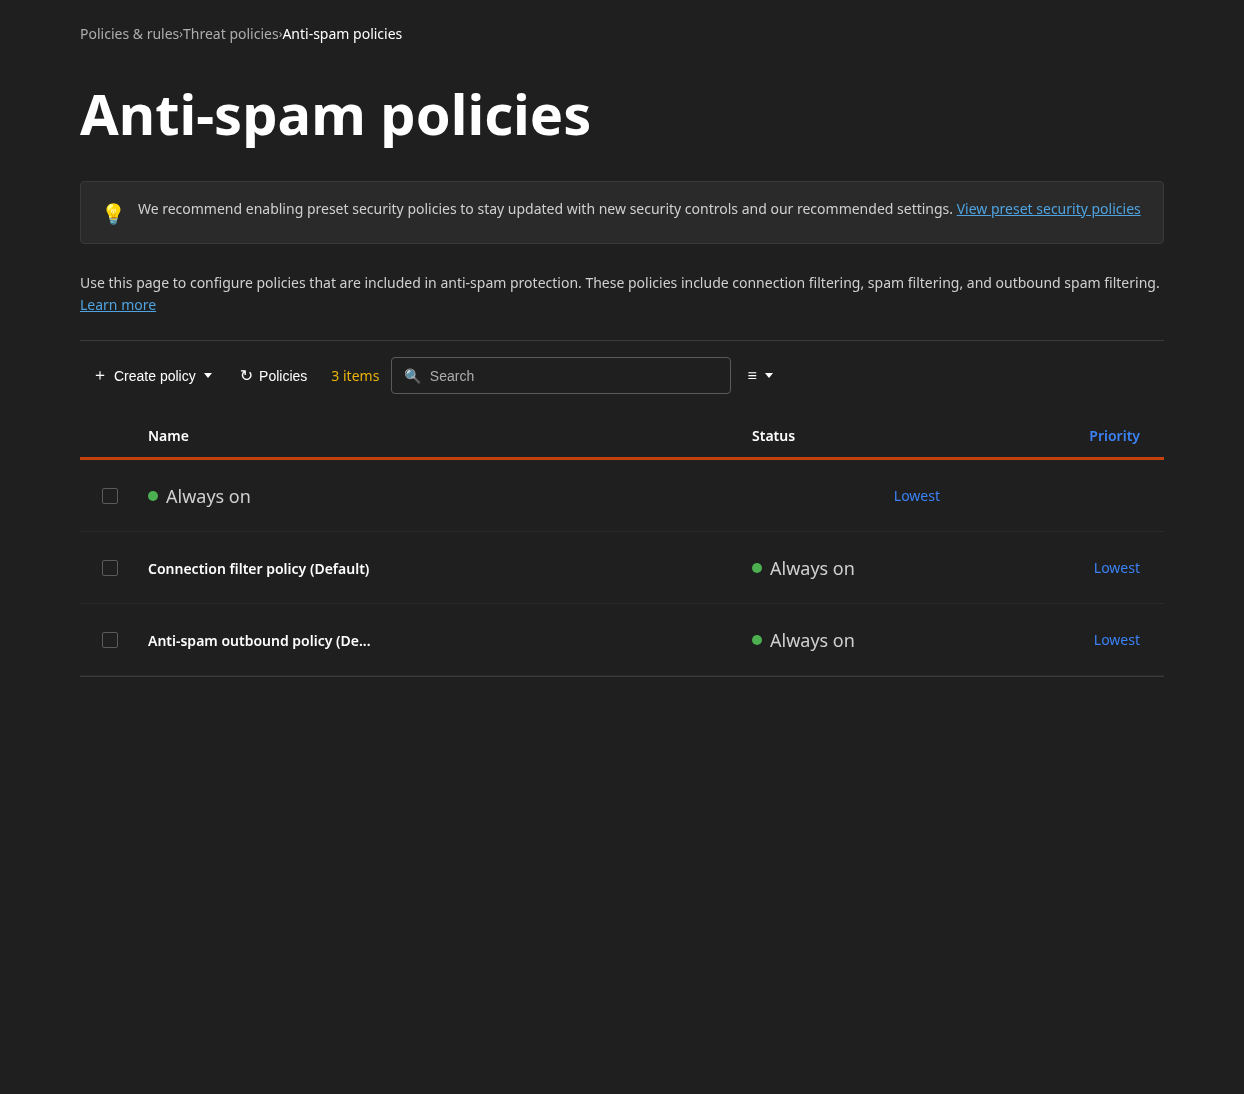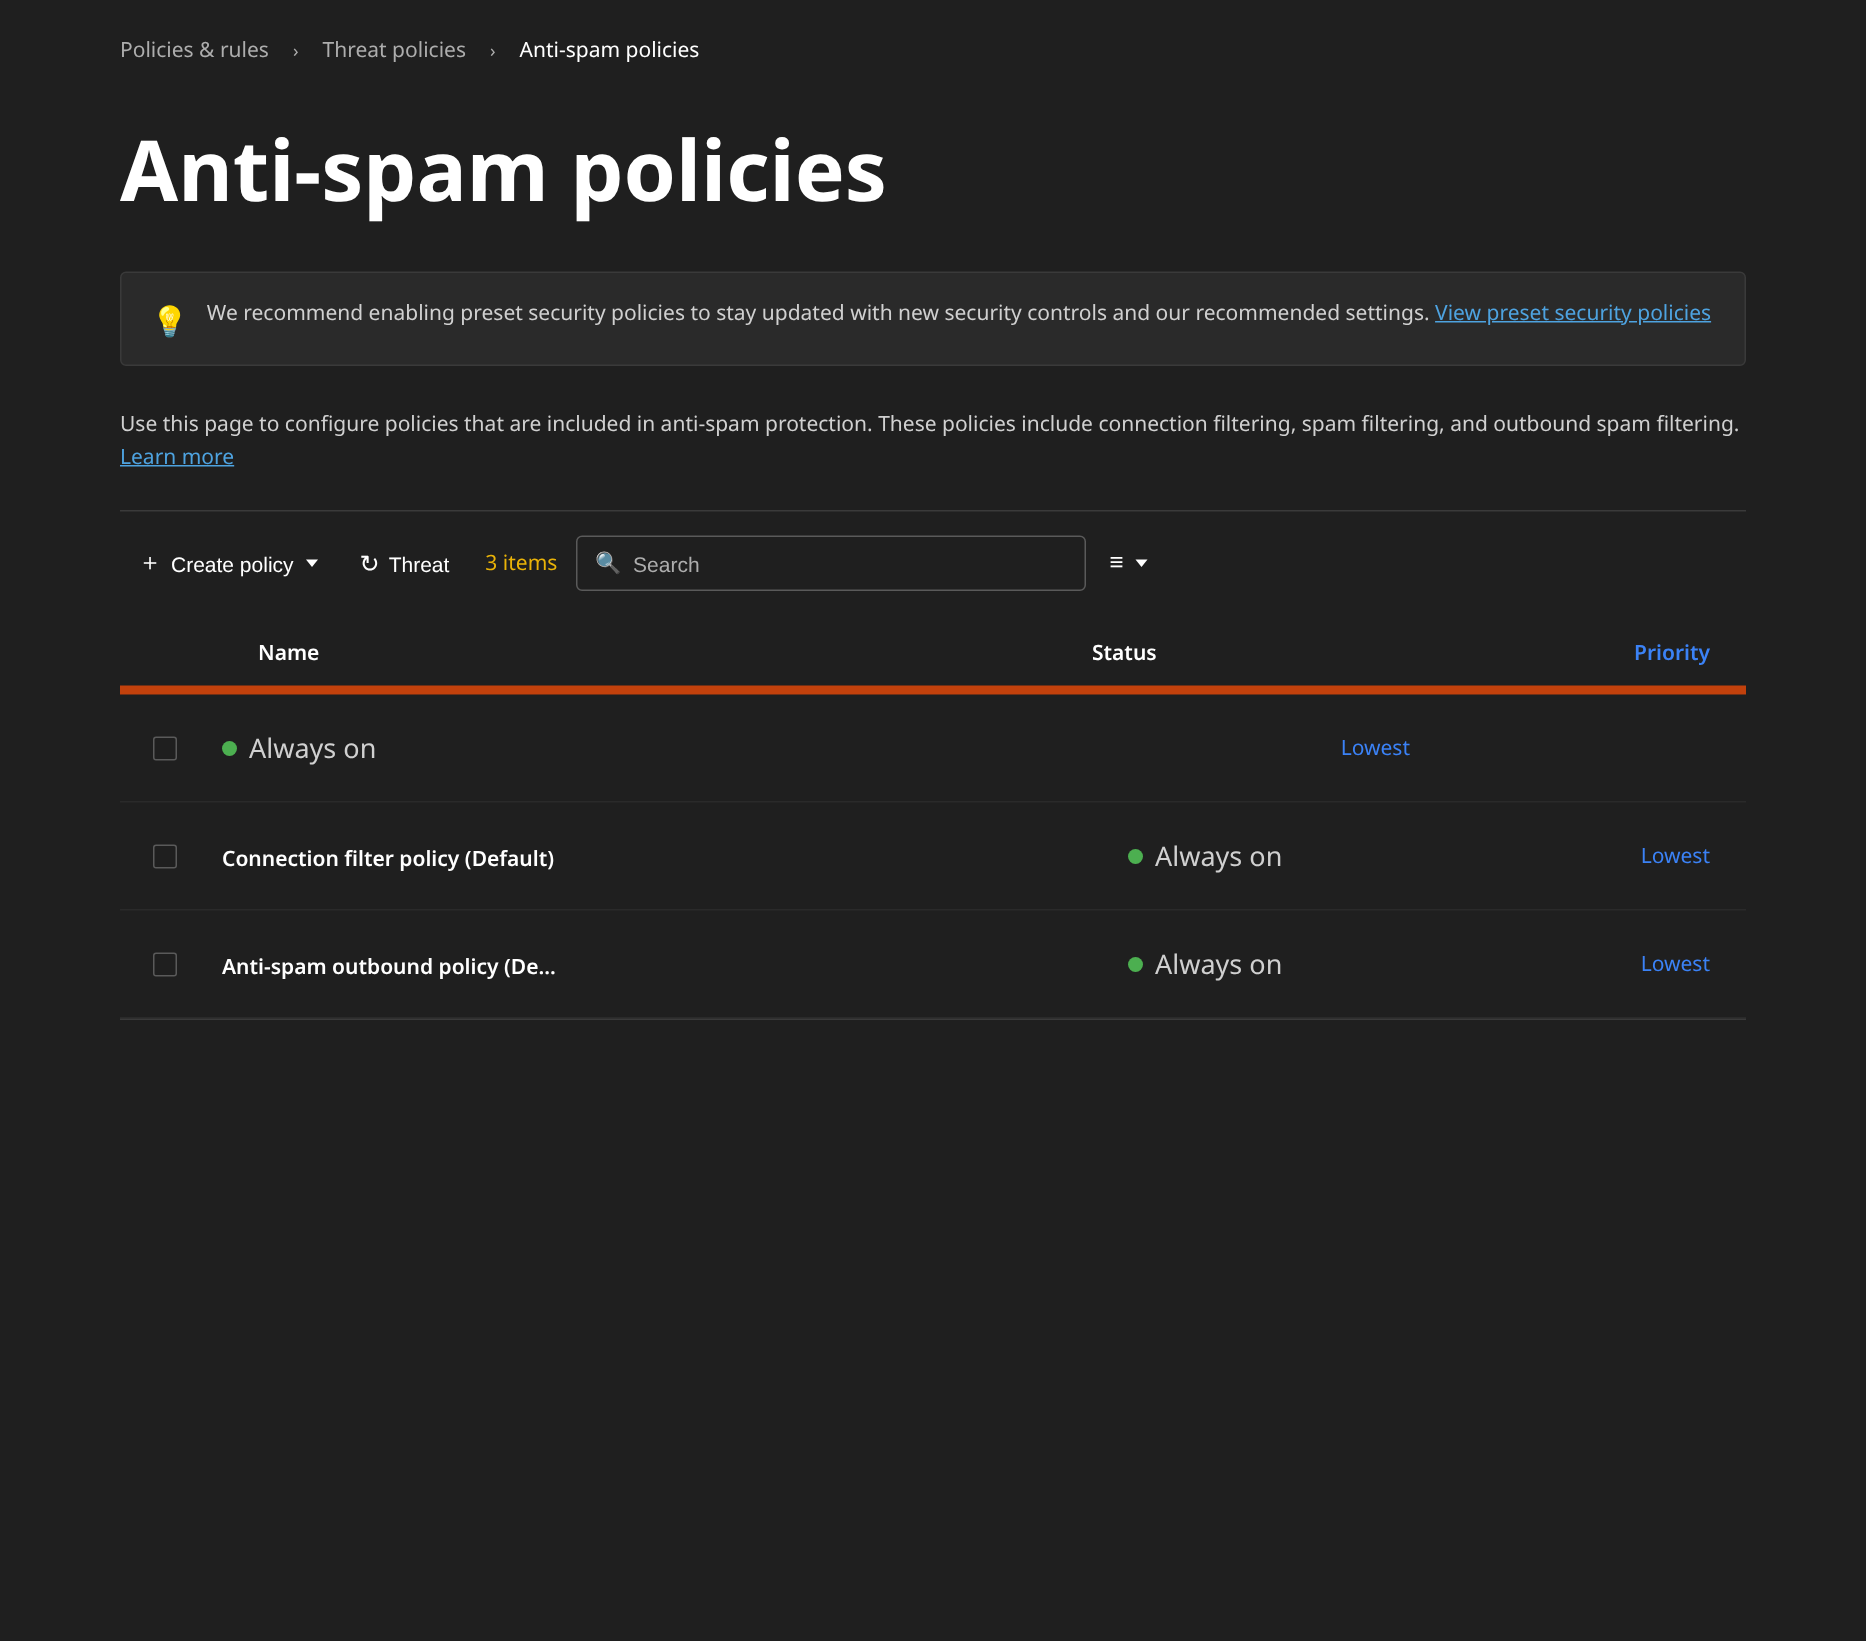--- a/index.html
+++ b/index.html
@@ -13,21 +13,21 @@
       color: #ffffff;
       font-family: 'Segoe UI', system-ui, -apple-system, sans-serif;
       width: 1244px;
       min-height: 1094px;
       padding: 24px 80px;
     }
 
     .breadcrumb {
       display: flex;
       align-items: center;
-      gap: 16px;
+      gap: 0;
       font-size: 14px;
       color: #adadad;
       margin-bottom: 40px;
     }
 
     .breadcrumb a {
       color: #adadad;
       text-decoration: none;
     }
 
@@ -171,22 +171,21 @@
     }
 
     .table {
       width: 100%;
     }
 
     .table-header {
       display: grid;
       grid-template-columns: 60px 1fr 220px 200px;
       padding: 8px 0;
-      border-bottom: 6px solid #c2410c;
-      gap: 24px;
+      border-bottom: 3px solid #c2410c;
     }
 
     .table-header-cell {
       font-size: 14px;
       font-weight: 600;
       color: #ffffff;
       padding: 4px 8px;
     }
 
     .table-row {
@@ -288,21 +287,21 @@
 
 <div class="toolbar">
   <button class="toolbar-btn">
     <span class="toolbar-btn-icon">＋</span>
     <span>Create policy</span>
     <span class="chevron-down"></span>
   </button>
 
   <button class="toolbar-btn">
     <span class="toolbar-btn-icon">↻</span>
-    <span>Threat</span>
+    <span>Policies</span>
   </button>
 
   <span class="items-count">3 items</span>
 
   <div class="search-box">
     <span class="search-icon">🔍</span>
     <input type="text" class="search-input" placeholder="Search" style="">
   </div>
 
   <button class="filter-btn">

